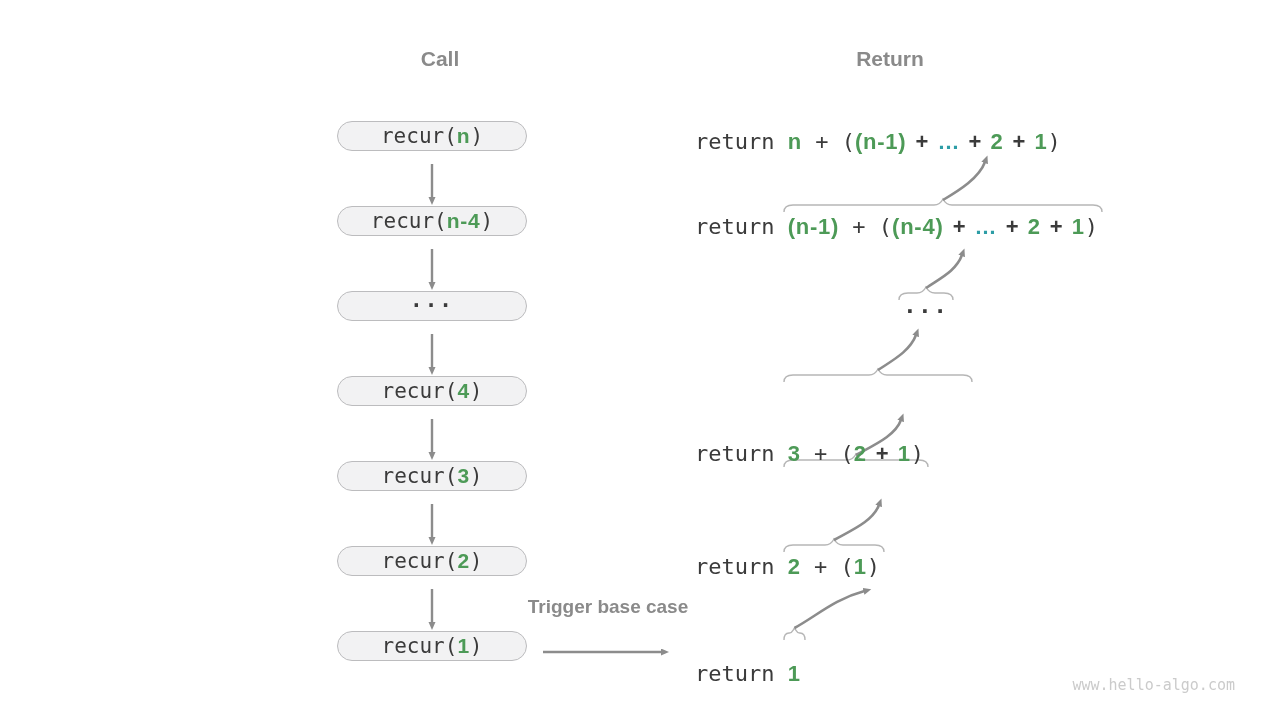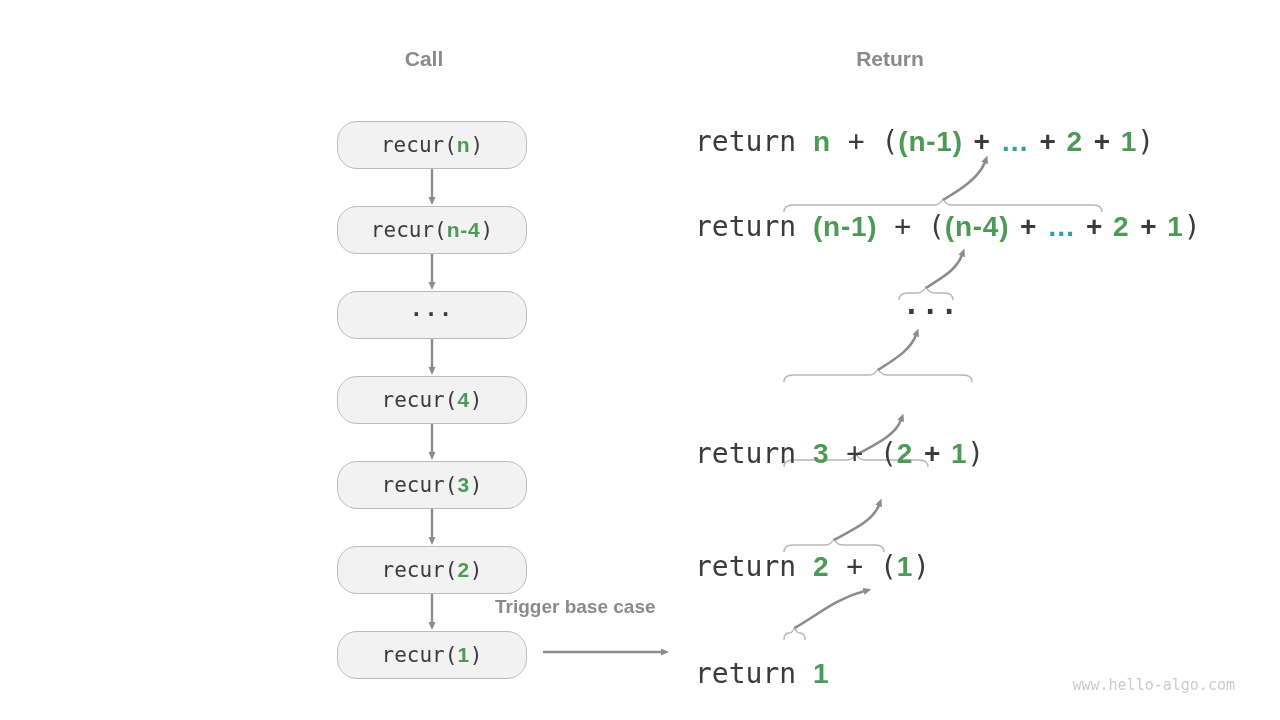--- a/index.html
+++ b/index.html
@@ -6,34 +6,34 @@
     --green:#4d9a57; --teal:#2d9da6; --dark:#3b3b3b;
     --arrow-gray:#8c8c8c; --label-gray:#8a8a8a;
     --box-fill:#f2f2f3; --box-border:#bcbcbe; --brace-gray:#b6b6b6;
     --watermark-gray:#cbcbcb;
   }
   html,body{margin:0;padding:0;background:#fff;}
   .canvas{position:relative;width:1280px;height:720px;background:#ffffff;overflow:hidden;
           font-family:"DejaVu Sans Mono",monospace;}
   .hdr{position:absolute;top:47px;font:700 21px "Liberation Sans",sans-serif;
        color:var(--label-gray);text-align:center;}
-  .hdr.call{left:329px;width:190px;}
+  .hdr.call{left:345px;width:190px;}
   .hdr.ret{left:695px;width:390px;}
-  .callbox{position:absolute;left:337px;width:190px;height:48px;box-sizing:border-box;
+  .callbox{position:absolute;left:337px;width:190px;height:30px;box-sizing:border-box;
            background:var(--box-fill);border:1.5px solid var(--box-border);border-radius:20px;
            display:flex;align-items:center;justify-content:center;
            font-size:21px;white-space:pre;}
-  .retline{position:absolute;left:695px;height:30px;line-height:30px;font-size:28px;white-space:pre;}
+  .retline{position:absolute;left:695px;height:30px;line-height:30px;font-size:22px;white-space:pre;}
   .retline.r3{left:903px;width:46px;text-align:center;}
   .seg-code{font-family:"DejaVu Sans Mono",monospace;color:var(--dark);}
   .seg-arg{font-family:"Liberation Sans",sans-serif;font-weight:700;color:var(--green);letter-spacing:.75px;}
   .seg-op{font-family:"Liberation Sans",sans-serif;font-weight:700;color:var(--dark);margin:0 3px;}
   .seg-etc{font-family:"Liberation Sans",sans-serif;font-weight:700;color:var(--teal);}
   .seg-dots{font-family:"DejaVu Sans Mono",monospace;font-weight:700;color:var(--dark);letter-spacing:2px;}
-  .trigger{position:absolute;left:495px;top:596px;width:226px;
+  .trigger{position:absolute;left:495px;top:596px;width:226px;text-align:center;
            font:700 19px "Liberation Sans",sans-serif;color:var(--label-gray);}
   .watermark{position:absolute;right:45px;top:676px;font:15px "DejaVu Sans Mono",monospace;
              color:var(--watermark-gray);}
   svg.layer{position:absolute;left:0;top:0;pointer-events:none;}
   .varrow,.harrow{stroke:var(--arrow-gray,#8c8c8c);stroke-width:2.4;fill:none;}
   .flowArrow{stroke:var(--arrow-gray,#8c8c8c);stroke-width:2.6;fill:none;}
   .brace{stroke:var(--brace-gray,#b6b6b6);stroke-width:1.4;fill:none;}
   #ah path{fill:var(--arrow-gray,#8c8c8c);}
 </style>
 </head>

